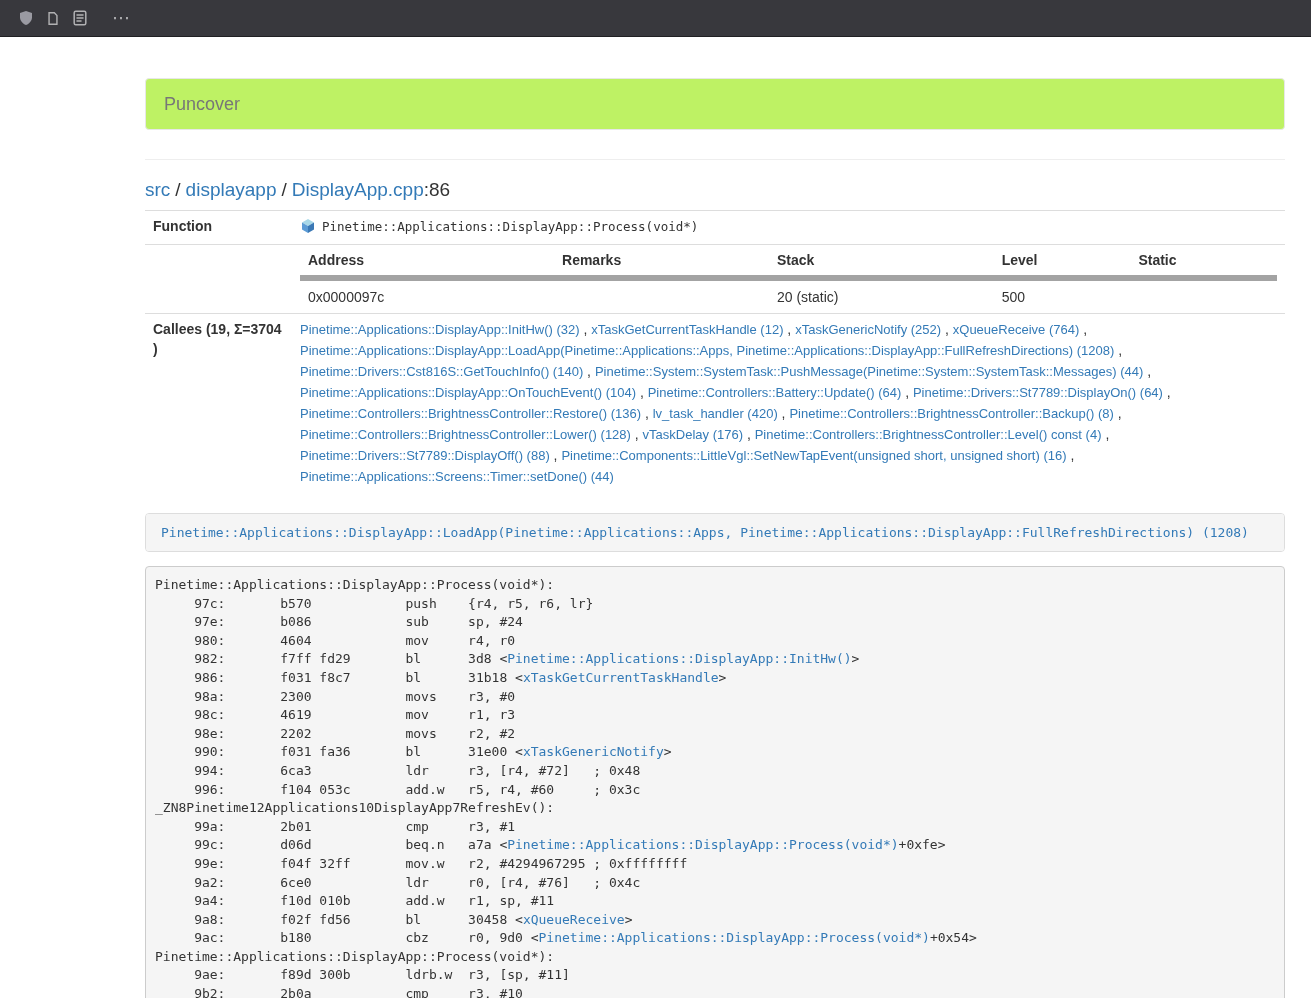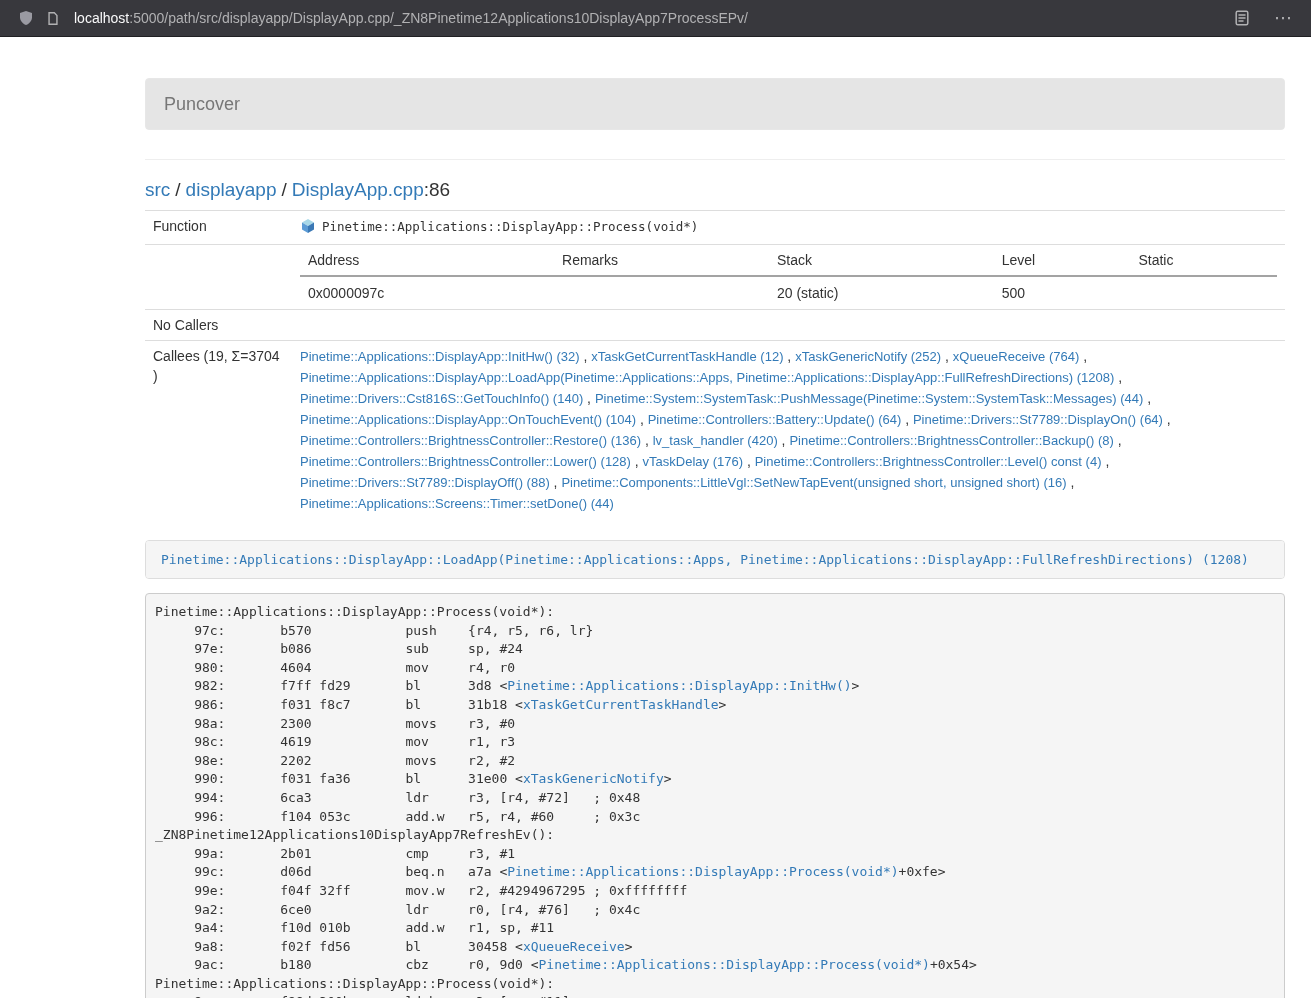--- a/index.html
+++ b/index.html
@@ -23,46 +23,46 @@
     flex:1 1 auto;
   }
   .url-host { color:#f9f9fa; }
   .url-rest { color:#b1b1b3; }
   .tb-dots { color:#b1b1b3; font-size:18px; margin:0 6px 0 18px; letter-spacing:1px; line-height:1; }
 
   
   .container { width:1140px; margin-left:145px; }
 
   .navbar {
-    margin-top:41px; height:52px; background:#e5e5e5;
+    margin-top:41px; height:52px; background:#bef264;
     border:1px solid #e7e7e7; border-radius:4px;
     display:flex; align-items:center;
   }
   .brand { padding:0 18px; font-size:18px; color:#777; }
 
   hr.page-divider { border:0; border-top:1px solid #eee; margin:29px 0 0 0; }
 
   .breadcrumb { margin-top:20px; margin-bottom:10px; font-size:19px; line-height:20px; }
   .breadcrumb .sep { color:#333; margin:0 5px; }
   .breadcrumb .suffix { color:#333; }
 
   
   .tbl { width:100%; border-collapse:collapse; }
   .tbl > tbody > tr > th,
   .tbl > tbody > tr > td {
     border-top:1px solid #ddd; padding:5px 8px;
     text-align:left; vertical-align:top;
     font-size:14px; line-height:20px;
   }
-  .rowhdr { width:147px; font-weight:normal; color:#333; }
+  .rowhdr { width:147px; font-weight:bold; color:#333; }
   .nested-cell { padding:0 8px !important; }
   .nested { width:100%; border-collapse:collapse; }
   .nested th {
-    border-bottom:2px solid #a3a3a3; padding:5px 8px; text-align:left;
-    font-size:14px; font-weight:normal; line-height:20px;
+    border-bottom:6px solid #a3a3a3; padding:5px 8px; text-align:left;
+    font-size:14px; font-weight:bold; line-height:20px;
   }
   .nested td { padding:6px 8px; font-size:14px; line-height:20px; }
 
   code.sym {
     font-family:"DejaVu Sans Mono","Liberation Mono",monospace;
     font-size:12.5px; color:#333; background:none; padding:0;
   }
   .cube { display:inline-block; vertical-align:-3px; margin-right:6px; }
 
   .callees { line-height:20px; }
@@ -94,23 +94,20 @@
   <span class="tb-icon">
     <svg width="16" height="16" viewBox="0 0 16 16">
       <path d="M8 1l6 2v4.2c0 3.4-2.4 6.3-6 7.8-3.6-1.5-6-4.4-6-7.8V3z" fill="#9a9aa2"></path>
     </svg>
   </span>
   <span class="tb-icon">
     <svg width="14" height="15" viewBox="0 0 16 16">
       <path d="M3.5 1.5h6l3 3v10h-9z" fill="none" stroke="#b1b1b3" stroke-width="1.6"></path>
     </svg>
   </span>
-  <div class="url-text">
-    <span class="url-host">localhost</span><span class="url-rest">:5000/path/src/displayapp/DisplayApp.cpp/_ZN8Pinetime12Applications10DisplayApp7ProcessEPv/</span>
-  </div>
   <span class="tb-icon">
     <svg width="16" height="16" viewBox="0 0 16 16">
       <rect x="2.2" y="1.2" width="11.6" height="13.6" rx="1.5" fill="none" stroke="#b1b1b3" stroke-width="1.5"></rect>
       <path d="M5 5h6M5 8h6M5 11h4" stroke="#b1b1b3" stroke-width="1.5" stroke-linecap="round"></path>
     </svg>
   </span>
   <span class="tb-dots">⋯</span>
 </div>
 
 <div class="container">
@@ -165,24 +162,20 @@
                 <td></td>
                 <td>20 (static)</td>
                 <td>500</td>
                 <td></td>
               </tr>
             </tbody>
           </table>
         </td>
       </tr>
       <tr>
-        <th class="rowhdr">No Callers</th>
-        <td></td>
-      </tr>
-      <tr>
         <th class="rowhdr">Callees (19, Σ=3704 )</th>
         <td class="callees"><a href="#">Pinetime::Applications::DisplayApp::InitHw() (32)</a> , <a href="#">xTaskGetCurrentTaskHandle (12)</a> , <a href="#">xTaskGenericNotify (252)</a> , <a href="#">xQueueReceive (764)</a> , <a href="#">Pinetime::Applications::DisplayApp::LoadApp(Pinetime::Applications::Apps, Pinetime::Applications::DisplayApp::FullRefreshDirections) (1208)</a> , <a href="#">Pinetime::Drivers::Cst816S::GetTouchInfo() (140)</a> , <a href="#">Pinetime::System::SystemTask::PushMessage(Pinetime::System::SystemTask::Messages) (44)</a> , <a href="#">Pinetime::Applications::DisplayApp::OnTouchEvent() (104)</a> , <a href="#">Pinetime::Controllers::Battery::Update() (64)</a> , <a href="#">Pinetime::Drivers::St7789::DisplayOn() (64)</a> , <a href="#">Pinetime::Controllers::BrightnessController::Restore() (136)</a> , <a href="#">lv_task_handler (420)</a> , <a href="#">Pinetime::Controllers::BrightnessController::Backup() (8)</a> , <a href="#">Pinetime::Controllers::BrightnessController::Lower() (128)</a> , <a href="#">vTaskDelay (176)</a> , <a href="#">Pinetime::Controllers::BrightnessController::Level() const (4)</a> , <a href="#">Pinetime::Drivers::St7789::DisplayOff() (88)</a> , <a href="#">Pinetime::Components::LittleVgl::SetNewTapEvent(unsigned short, unsigned short) (16)</a> , <a href="#">Pinetime::Applications::Screens::Timer::setDone() (44)</a></td>
       </tr>
     </tbody>
   </table>
 
   <div class="panel">
     <div class="panel-heading">
       <a href="#">Pinetime::Applications::DisplayApp::LoadApp(Pinetime::Applications::Apps, Pinetime::Applications::DisplayApp::FullRefreshDirections) (1208)</a>
     </div>

